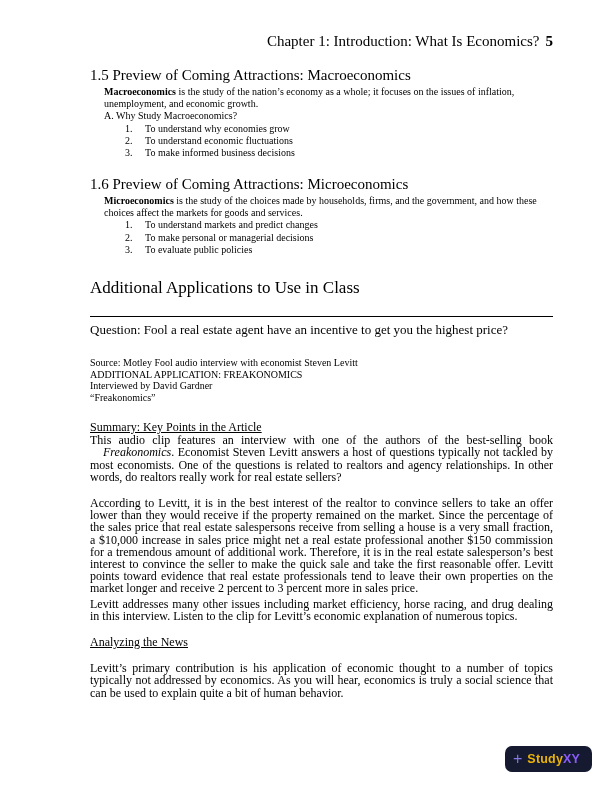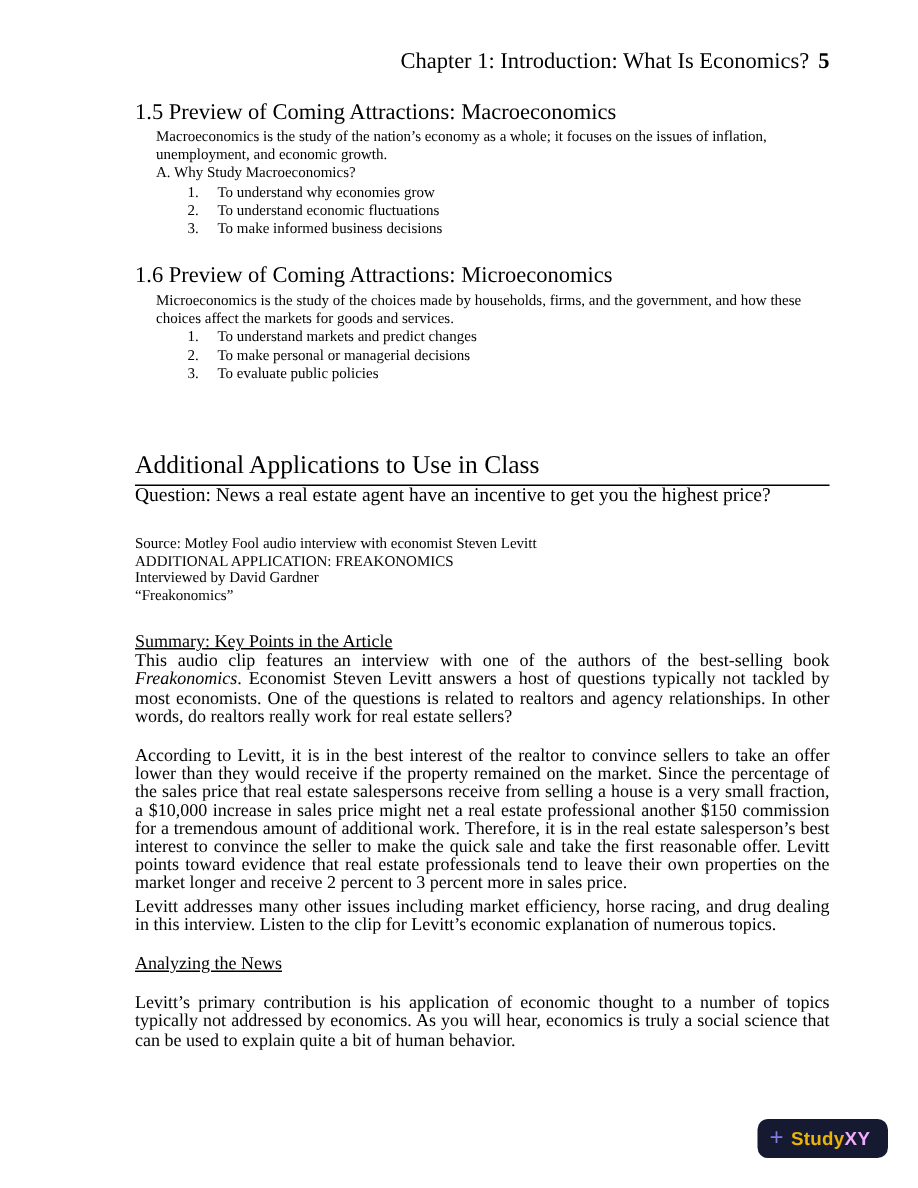--- a/index.html
+++ b/index.html
@@ -13,33 +13,33 @@
   }
   .block { position: absolute; left: 90px; width: 463px; }
 
   
   .page-header { top: 36px; text-align: right; font-size: 15px; line-height: 11px; }
   .page-header .pagenum { font-weight: bold; margin-left: 6px; }
 
   
   .section-heading { font-size: 15px; line-height: 17px; font-weight: normal; }
   .indent { margin-left: 14px; margin-top: 2px; font-size: 10px; line-height: 12.2px; }
-  .bold { font-weight: normal; text-align: center; }
-  .italic { font-style: italic; }
+  .bold { font-weight: bold; text-align: center; }
+  .italic { font-style: italic; margin-left: 13px; }
   .list-item { display: flex; margin-left: 21px; }
   .list-item .num { width: 20px; flex: 0 0 20px; }
   .sec-macro { top: 67px; }
   .sec-micro { top: 176px; }
 
   
   .big-heading {
-    top: 300px;
+    top: 278px;
     font-size: 17px; line-height: 20px; font-weight: normal;
     border-bottom: 1px solid #000;
-    padding-bottom: 3px;
+    padding-bottom: 18px;
   }
 
   
   .question-line { top: 322px; font-size: 13px; line-height: 15px; }
 
   
   .app-block { top: 357px; font-size: 10px; line-height: 11.5px; }
 
   
   .body-text { font-size: 12px; line-height: 12.2px; }
@@ -60,21 +60,21 @@
     border-radius: 7px;
     display: flex; align-items: center;
     padding-left: 8px;
     font-family: "Liberation Sans", sans-serif;
   }
   .logo-plus {
     color: #8577e6; font-size: 16px; font-weight: 400;
     line-height: 16px; margin-right: 5px; margin-top: -1px;
   }
   .logo-study { color: #eab308; font-size: 12.5px; font-weight: bold; letter-spacing: 0.2px; }
-  .logo-xy { color: #f0abfc; font-size: 12.5px; font-weight: bold; letter-spacing: 0.2px; }
+  .logo-xy { color: #8b5cf6; font-size: 12.5px; font-weight: bold; letter-spacing: 0.2px; }
 </style>
 </head>
 <body>
 
 <div class="block page-header">
   <span>Chapter 1: Introduction: What Is Economics?</span><span class="pagenum">5</span>
 </div>
 
 <div class="block sec-macro">
   <div class="section-heading">1.5 Preview of Coming Attractions: Macroeconomics</div>
@@ -110,21 +110,21 @@
     </div>
     <div class="list-item">
       <span class="num">3.</span>
         <span>To evaluate public policies</span>
     </div>
   </div>
 </div>
 
 <div class="block big-heading">Additional Applications to Use in Class</div>
 
-<div class="block question-line">Question: News a real estate agent have an incentive to get you the highest price?</div>
+<div class="block question-line">Question: Fool a real estate agent have an incentive to get you the highest price?</div>
 
 <div class="block app-block">
   <div>Source: Motley Fool audio interview with economist Steven Levitt</div>
   <div>ADDITIONAL APPLICATION: FREAKONOMICS</div>
   <div>Interviewed by David Gardner</div>
   <div>“Freakonomics”</div>
 </div>
 
 <div class="block body-text summary-block">
   <div class="underlined-heading">Summary: Key Points in the Article</div>

